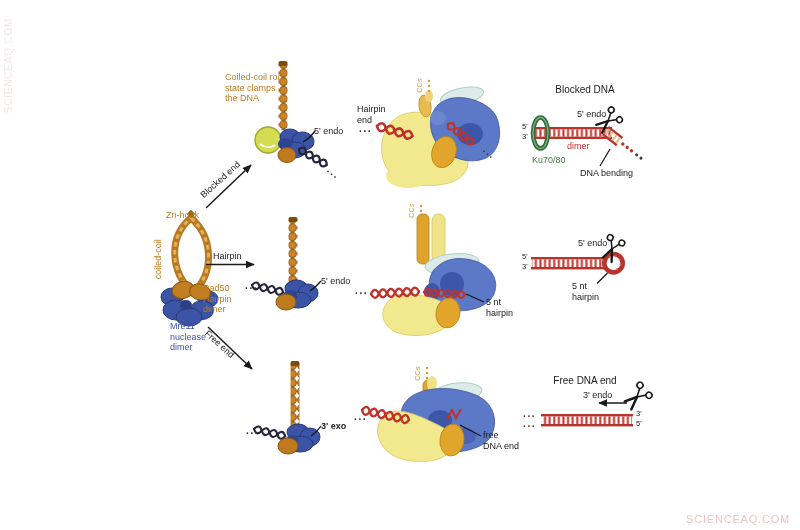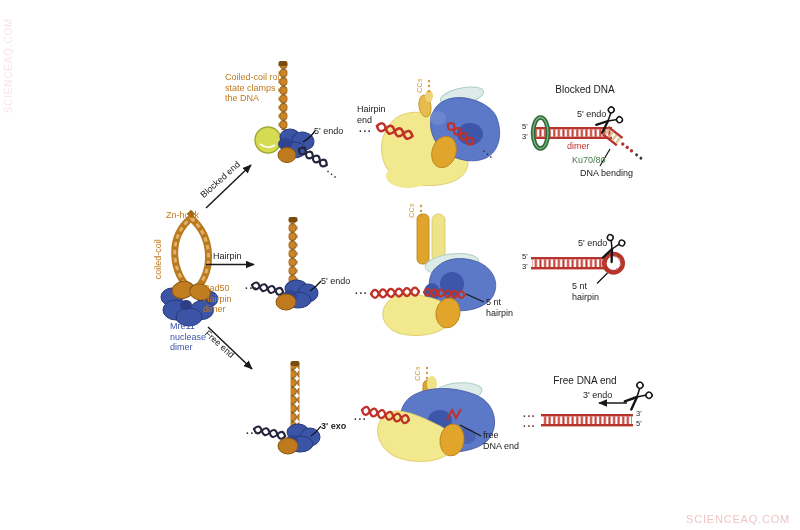--- a/index.html
+++ b/index.html
@@ -242,21 +242,21 @@
 <div class="lbl" style="left:357px;top:104px;">Hairpin
 end</div>
 <div class="dots" style="position:absolute;left:359px;top:124px;">...</div>
 <div class="dots" style="position:absolute;left:483px;top:148px;transform:rotate(40deg);">...</div>
 <div class="ccs" style="position:absolute;left:412px;top:82px;">CCs</div>
 <div class="lbl t" style="left:545px;top:84px;width:80px;text-align:center;">Blocked DNA</div>
 <div class="lbl" style="left:577px;top:109px;">5' endo</div>
 <div class="lbl s" style="left:522px;top:123px;">5'</div>
 <div class="lbl s" style="left:522px;top:133px;">3'</div>
 <div class="lbl r" style="left:567px;top:141px;">dimer</div>
-<div class="lbl g" style="left:532px;top:155px;margin-left:40px;">Ku70/80</div>
+<div class="lbl g" style="left:532px;top:155px;">Ku70/80</div>
 <div class="lbl" style="left:580px;top:168px;">DNA bending</div>
 
 <div class="lbl" style="left:321px;top:276px;">5' endo</div>
 <div class="dots" style="position:absolute;left:245px;top:281px;">...</div>
 <div class="dots" style="position:absolute;left:355px;top:286px;">...</div>
 <div class="lbl" style="left:486px;top:297px;">5 nt
 hairpin</div>
 <div class="ccs" style="position:absolute;left:404px;top:207px;">CCs</div>
 <div class="lbl" style="left:578px;top:238px;">5' endo</div>
 <div class="lbl s" style="left:522px;top:253px;">5'</div>

